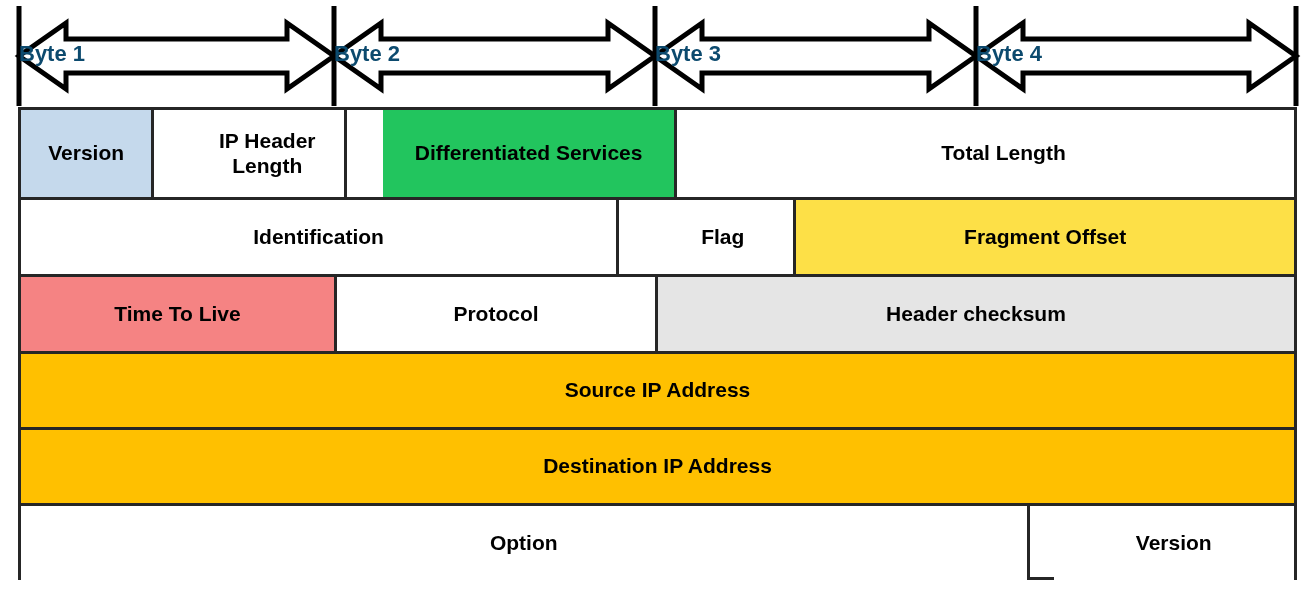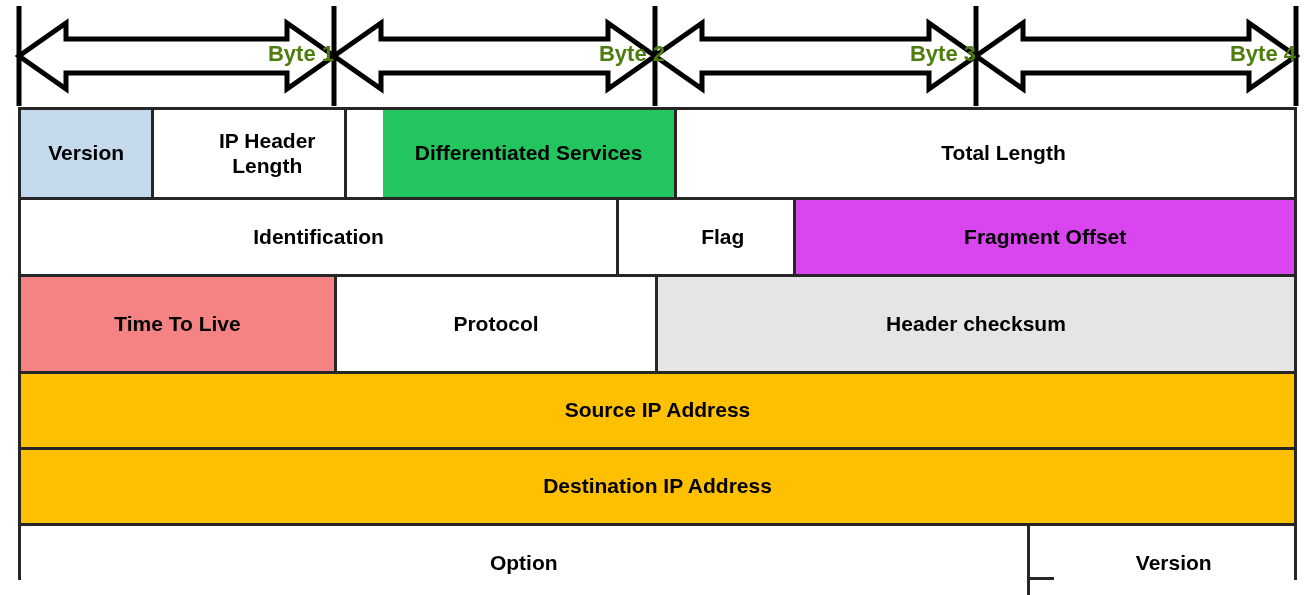--- a/index.html
+++ b/index.html
@@ -28,24 +28,24 @@
     height: 107px;
   }
   #byte-ruler svg {
     display: block;
   }
   .byte-label {
     position: absolute;
     top: 40px;
     height: 28px;
     line-height: 28px;
-    text-align: right;
+    text-align: left;
     font-size: 22px;
     font-weight: bold;
-    color: #4d7c0f;
+    color: #0c4a6e;
     white-space: nowrap;
   }
 
   
   #field-grid {
     position: absolute;
     left: 18px;
     top: 107px;
     width: 1279px;
     height: 473px;
@@ -101,42 +101,42 @@
 
       <g fill="#ffffff" stroke="#000000" stroke-width="5" stroke-linejoin="miter">
         <polygon points="19,56 66,23 66,39 287,39 287,23 334,56 287,89 287,73 66,73 66,89"></polygon>
         <polygon points="334,56 381,23 381,39 608,39 608,23 655,56 608,89 608,73 381,73 381,89"></polygon>
         <polygon points="655,56 702,23 702,39 929,39 929,23 976,56 929,89 929,73 702,73 702,89"></polygon>
         <polygon points="976,56 1023,23 1023,39 1249,39 1249,23 1296,56 1249,89 1249,73 1023,73 1023,89"></polygon>
       </g>
     </svg>
 
     <div class="byte-label" style="left:19px;  width:315px;">Byte 1</div>
-    <div class="byte-label" style="left:344px; width:321px;">Byte 2</div>
+    <div class="byte-label" style="left:334px; width:321px;">Byte 2</div>
     <div class="byte-label" style="left:655px; width:321px;">Byte 3</div>
     <div class="byte-label" style="left:976px; width:320px;">Byte 4</div>
   </div>
 
   <div id="field-grid">
 
     <div class="grid-row" style="height:90px;gap:36px;">
       <div class="cell" style="width:145px; background:#C5D9EC;">Version</div>
       <div class="cell" style="width:171px; background:#FFFFFF; white-space:pre-line;">IP Header
 Length</div>
       <div class="cell" style="width:321px; background:#22c55e;">Differentiated Services</div>
       <div class="cell edge" style="width:636px; background:#FFFFFF;border-radius:13px;">Total Length</div>
     </div>
 
     <div class="grid-row" style="height:77px;">
       <div class="cell" style="width:637px; background:#FFFFFF;">Identification</div>
       <div class="cell" style="width:186px; background:#FFFFFF;padding-left:37px;">Flag</div>
-      <div class="cell edge" style="width:530px; background:#d946ef;text-align:right;">Fragment Offset</div>
+      <div class="cell edge" style="width:530px; background:#fde047;text-align:right;">Fragment Offset</div>
     </div>
 
-    <div class="grid-row" style="height:97px;">
+    <div class="grid-row" style="height:77px;">
       <div class="cell" style="width:316px; background:#F58383;">Time To Live</div>
       <div class="cell" style="width:321px; background:#FFFFFF;">Protocol</div>
       <div class="cell edge" style="width:636px; background:#e5e5e5;">Header checksum</div>
     </div>
 
     <div class="grid-row" style="height:76px;">
       <div class="cell edge" style="width:1296px; background:#FFC000;">Source IP Address</div>
     </div>
 
     <div class="grid-row" style="height:76px;">

